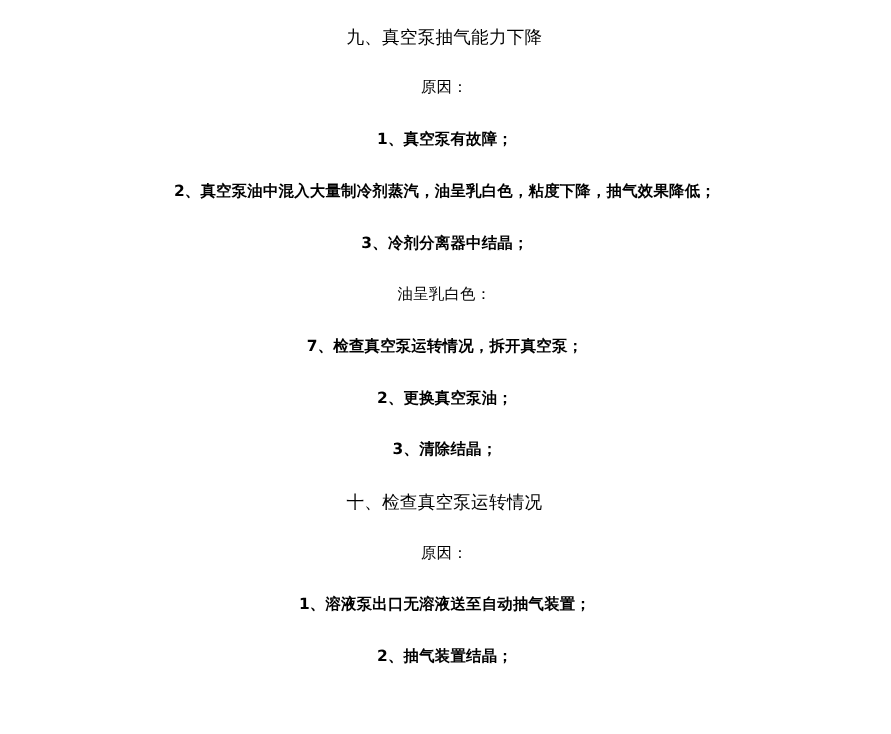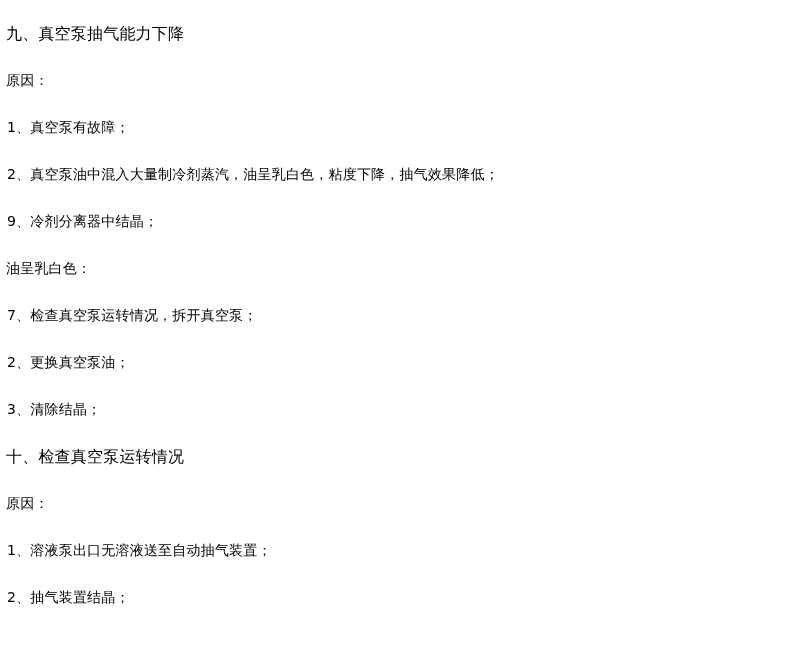--- a/index.html
+++ b/index.html
@@ -13,44 +13,46 @@
     font-family: "DejaVu Sans", "Liberation Sans", sans-serif;
     color: #000000;
     overflow: hidden;
   }
   .page {
     box-sizing: border-box;
     width: 810px;
     height: 667px;
     padding: 10px 8px 0 6px;
     background: #ffffff;
+    text-align: center;
   }
   .line {
     font-size: 14px;
     line-height: 47px;
     white-space: nowrap;
     letter-spacing: 0.2px;
   }
   .heading {
     font-size: 16px;
   }
   .indent {
     padding-left: 1px;
+    font-weight: bold;
   }
 </style>
 </head>
 <body>
 
 <div class="page">
 
   <div class="line heading">九、真空泵抽气能力下降</div>
   <div class="line">原因：</div>
   <div class="line indent">1、真空泵有故障；</div>
   <div class="line indent">2、真空泵油中混入大量制冷剂蒸汽，油呈乳白色，粘度下降，抽气效果降低；</div>
-  <div class="line indent">9、冷剂分离器中结晶；</div>
+  <div class="line indent">3、冷剂分离器中结晶；</div>
   <div class="line">油呈乳白色：</div>
   <div class="line indent">7、检查真空泵运转情况，拆开真空泵；</div>
   <div class="line indent">2、更换真空泵油；</div>
   <div class="line indent">3、清除结晶；</div>
   <div class="line heading">十、检查真空泵运转情况</div>
   <div class="line">原因：</div>
   <div class="line indent">1、溶液泵出口无溶液送至自动抽气装置；</div>
   <div class="line indent">2、抽气装置结晶；</div>
 
 </div>

